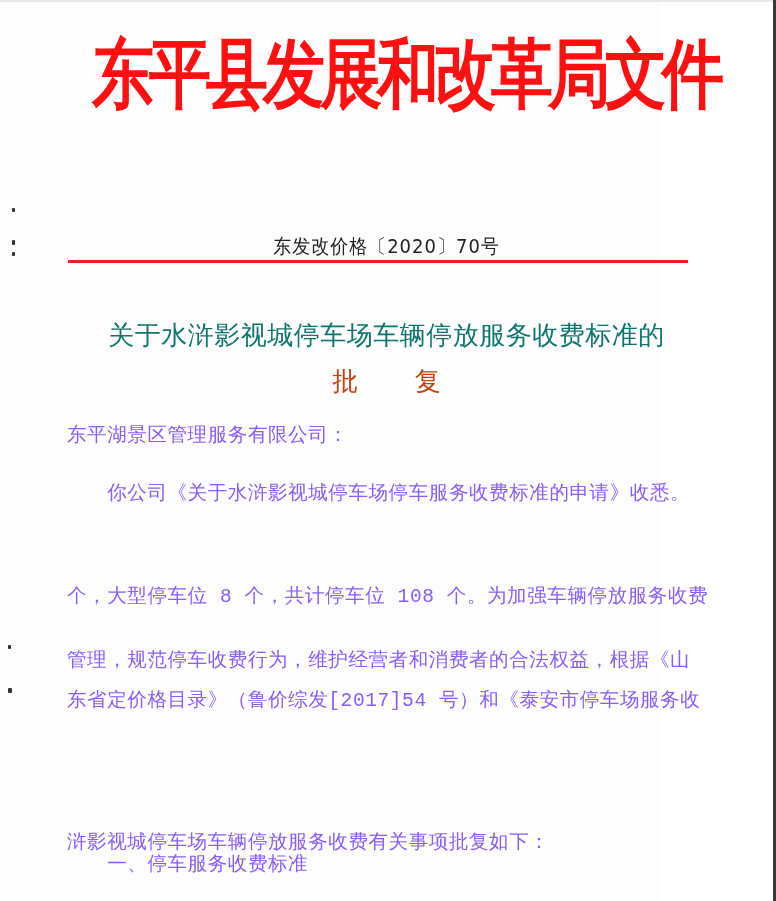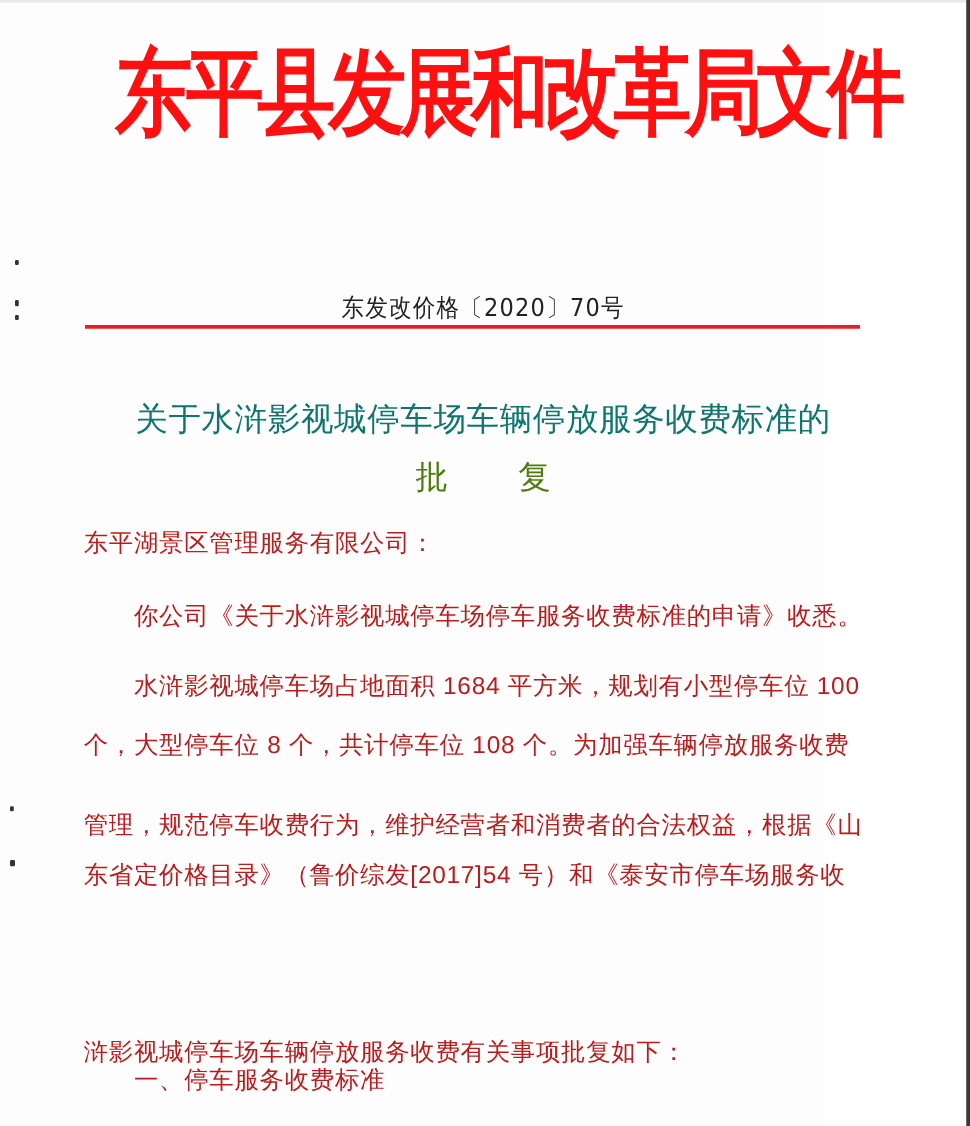--- a/index.html
+++ b/index.html
@@ -43,29 +43,29 @@
     background: #ef1e1e;
   }
   .title {
     position: absolute; left: 0; width: 773px; top: 318px;
     text-align: center; font-size: 26px; color: #0f766e;
     font-family: "DejaVu Sans", "Liberation Sans", sans-serif;
     letter-spacing: 0.5px;
   }
   .subtitle {
     position: absolute; left: 0; width: 773px; top: 364px;
-    text-align: center; font-size: 26px; color: #4d7c0f;
+    text-align: center; font-size: 26px; color: #c2410c;
     font-family: "DejaVu Sans", "Liberation Sans", sans-serif;
     word-spacing: 0;
   }
   .subtitle span { display: inline-block; margin: 0 24px; }
   .para {
     position: absolute; left: 67px; width: 640px;
-    font-size: 19.5px; color: #b91c1c; white-space: nowrap;
-    font-family: Liberation Sans, sans-serif;
+    font-size: 19.5px; color: #8b5cf6; white-space: nowrap;
+    font-family: Liberation Mono, monospace;
     letter-spacing: 0.6px;
   }
   .mark {
     position: absolute; width: 3px; background: #333; border-radius: 1px;
   }
 </style>
 </head>
 <body>
 
 <div class="page">
@@ -83,20 +83,19 @@
   <div class="red-rule"></div>
 
   <div class="title">关于水浒影视城停车场车辆停放服务收费标准的</div>
   <div class="subtitle">
     <span>批</span>
     <span>复</span>
   </div>
 
   <div class="para" style="top:421px;">东平湖景区管理服务有限公司：</div>
   <div class="para" style="top:479px;">　　你公司《关于水浒影视城停车场停车服务收费标准的申请》收悉。</div>
-  <div class="para" style="top:535px;">　　水浒影视城停车场占地面积 1684 平方米，规划有小型停车位 100</div>
   <div class="para" style="top:582px;">个，大型停车位 8 个，共计停车位 108 个。为加强车辆停放服务收费</div>
   <div class="para" style="top:634px;margin-top:12px;">管理，规范停车收费行为，维护经营者和消费者的合法权益，根据《山</div>
   <div class="para" style="top:686px;">东省定价格目录》（鲁价综发[2017]54 号）和《泰安市停车场服务收</div>
   <div class="para" style="top:798px;margin-top:30px;">浒影视城停车场车辆停放服务收费有关事项批复如下：</div>
   <div class="para" style="top:850px;">　　一、停车服务收费标准</div>
 </div>
 <div class="edge-strip"></div>
 
 </body></html>

